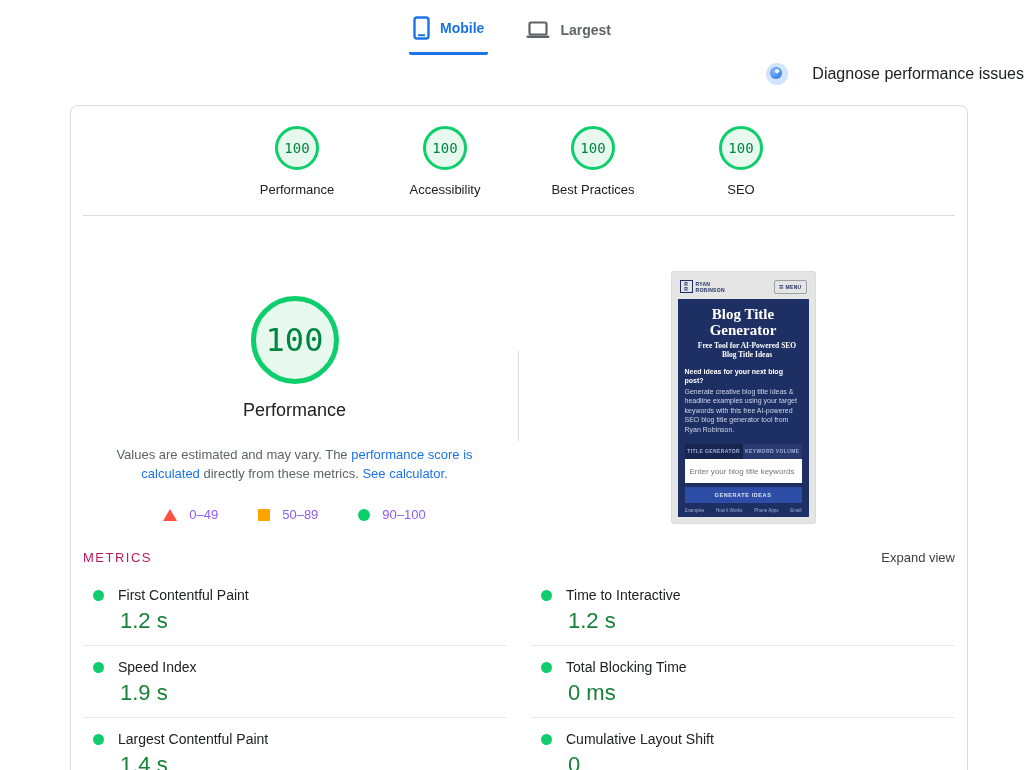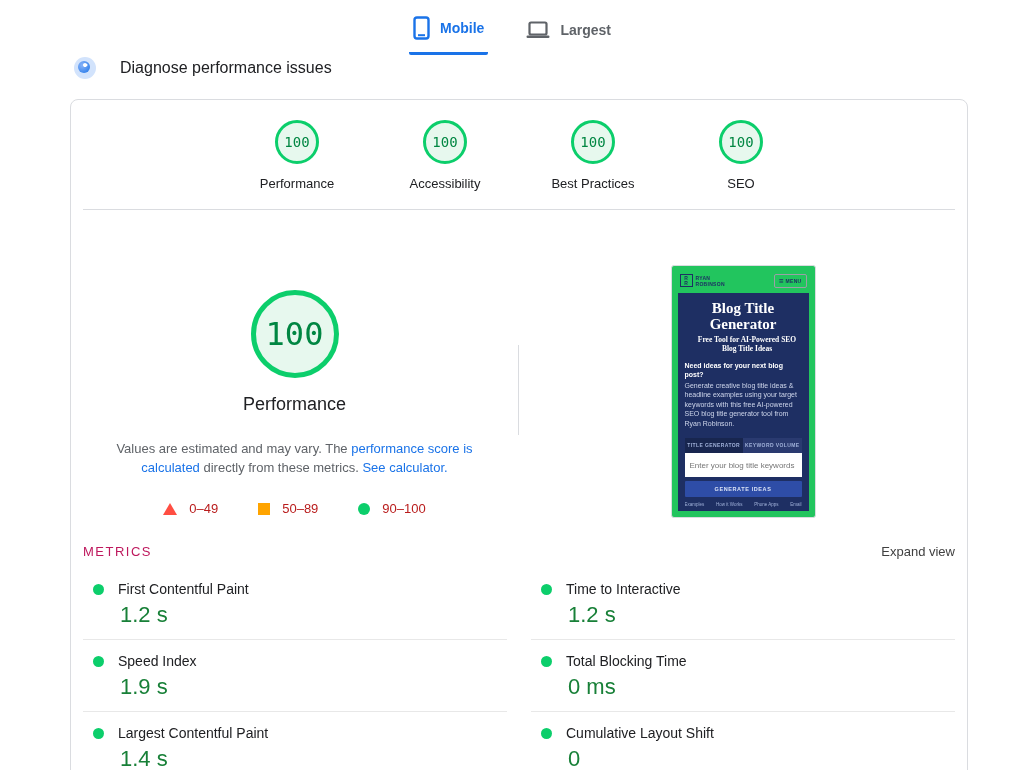--- a/index.html
+++ b/index.html
@@ -8,21 +8,21 @@
 
   
   .tabs-bar { display:flex; justify-content:center; gap:34px; padding-top:10px; }
   .tab { display:flex; align-items:center; gap:10px; padding:6px 4px 12px 4px; cursor:pointer; }
   .tab .tab-label { font-size:14px; font-weight:bold; }
   .tab.active { border-bottom:3px solid #1a73e8; border-radius:2px; }
   .tab.active .tab-label { color:#1a73e8; }
   .tab.inactive .tab-label { color:#5f6368; }
 
   
-  .diagnose-row { display:flex; align-items:center; gap:24px; margin:2px 0 0 74px; }
+  .diagnose-row { display:flex; align-items:center; gap:24px; margin:8px 0 0 74px;justify-content:flex-end; }
   .diagnose-icon { width:22px; height:22px; border-radius:50%; background:#d2e3fc; position:relative; }
   .diagnose-icon::after { content:""; position:absolute; left:4px; top:4px; width:12px; height:12px;
     border-radius:50%; background:radial-gradient(circle at 35% 35%, #8ab4f8, #1a73e8); }
   .diagnose-icon::before { content:""; position:absolute; left:9px; top:6px; width:4px; height:4px;
     background:#fff; border-radius:50% 0 50% 50%; z-index:2; transform:rotate(45deg); }
   .diagnose-title { font-size:16px; color:#202124; }
 
   
   .card { width:898px; margin:20px auto 0 70px; border:1px solid #dadce0; border-radius:8px;
     background:#fff; height:700px; overflow:hidden; }
@@ -42,28 +42,28 @@
   .v-divider { width:1px; height:90px; background:#dadce0; margin-top:135px; }
   .summary-right { flex:1; display:flex; justify-content:center; padding-top:55px; }
 
   .big-gauge { width:88px; height:88px; border-radius:50%; border:5px solid #0cce6b;
     background:#e7f8ee; display:flex; align-items:center; justify-content:center; }
   .big-gauge span { font-family:"DejaVu Sans Mono", monospace; font-size:32px; color:#018642; }
   .gauge-label { margin-top:16px; font-size:18px; color:#202124; }
   .gauge-note { margin-top:24px; width:392px; text-align:center; font-size:13px; line-height:19px; color:#5f6368; }
   .gauge-note a { color:#1a73e8; text-decoration:none; cursor:pointer; }
   .legend { display:flex; gap:40px; margin-top:24px; align-items:center; }
-  .legend-item { display:flex; align-items:center; gap:12px; font-size:13px; color:#b91c1c; }
+  .legend-item { display:flex; align-items:center; gap:12px; font-size:13px; color:#8b5cf6; }
   .shape-triangle { width:0; height:0; border-left:7px solid transparent; border-right:7px solid transparent;
     border-bottom:12px solid #ff4e42; }
   .shape-square { width:12px; height:12px; background:#ffa400; }
   .shape-circle { width:12px; height:12px; border-radius:50%; background:#0cce6b; }
 
   
-  .phone { width:145px; height:253px; background:#22c55e; border:1px solid #dadce0; border-radius:3px;
+  .phone { width:145px; height:253px; background:#e5e5e5; border:1px solid #dadce0; border-radius:3px;
     padding:6px; display:flex; flex-direction:column; cursor:pointer; }
   .ph-header { height:26px; display:flex; align-items:center; justify-content:space-between; padding:0 2px 3px 2px; }
   .ph-logo { display:flex; align-items:center; gap:3px; }
   .ph-logo-box { width:13px; height:13px; border:1px solid #1e2f63; display:flex; flex-direction:column;
     align-items:center; justify-content:center; font-size:5px; line-height:5px; font-weight:bold; color:#1e2f63; }
   .ph-logo-text { font-size:5px; line-height:6px; font-weight:bold; color:#1e2f63; letter-spacing:.3px; }
   .ph-menu { border:1px solid #9aa0a6; border-radius:2px; font-size:5px; color:#1e2f63;
     padding:3px 4px; font-weight:bold; letter-spacing:.3px; }
   .ph-body { flex:1; background:#1e2f63; color:#fff; padding:7px 7px 4px 7px; display:flex; flex-direction:column; }
   .ph-title { font-family:"Liberation Serif", serif; font-weight:bold; font-size:15px; line-height:16px;

